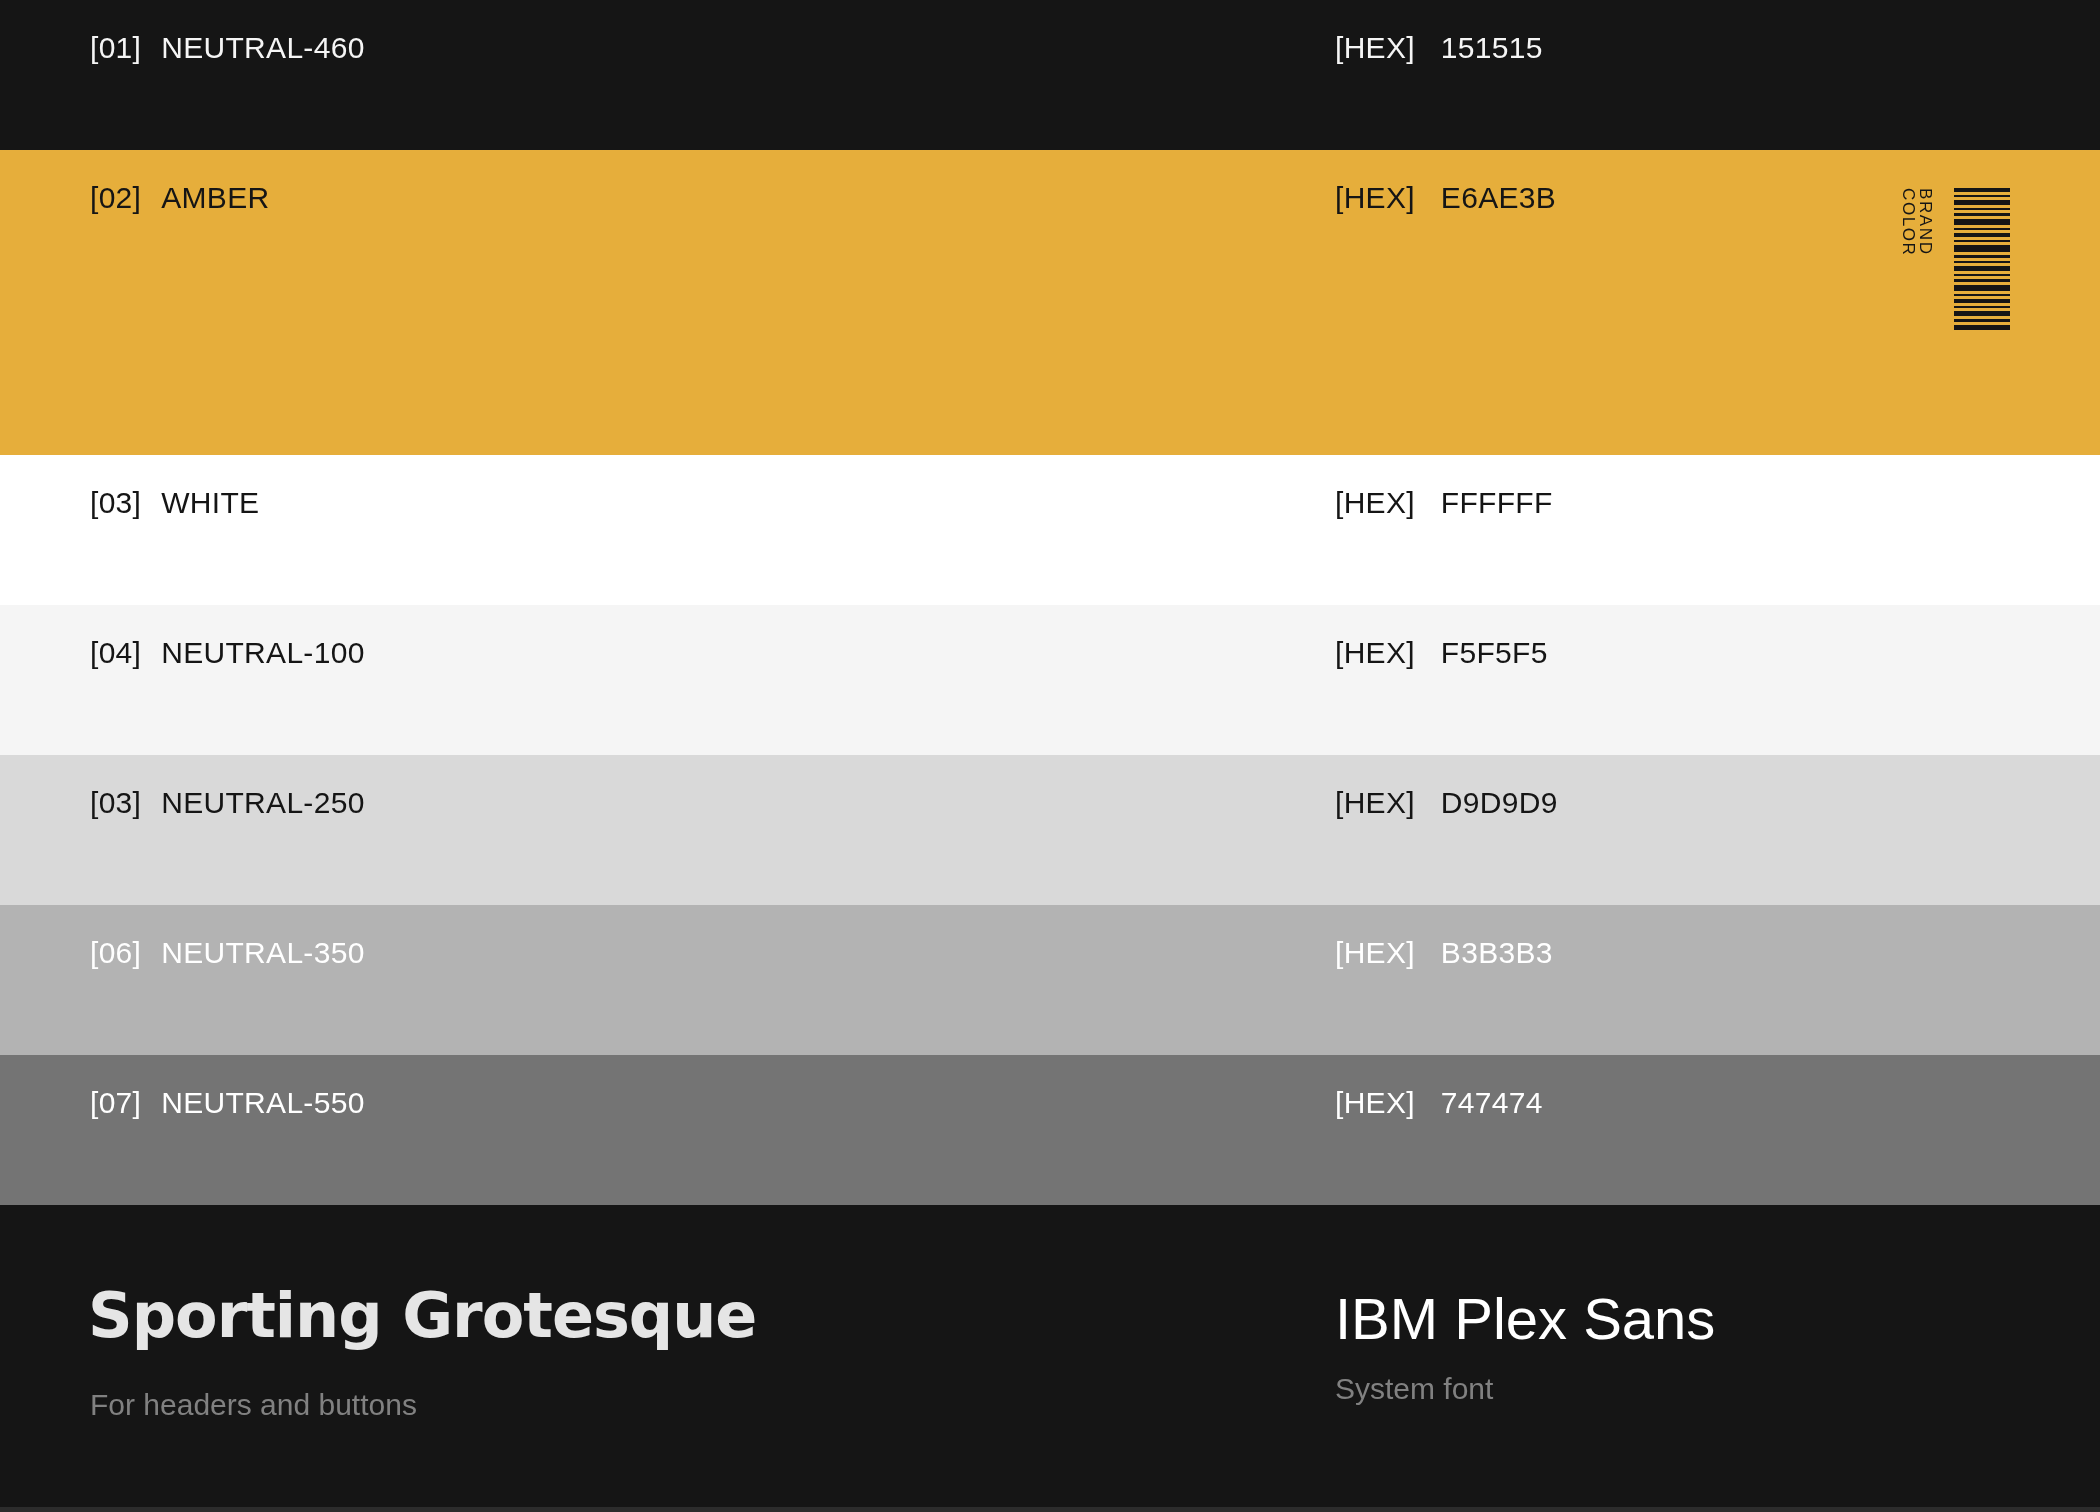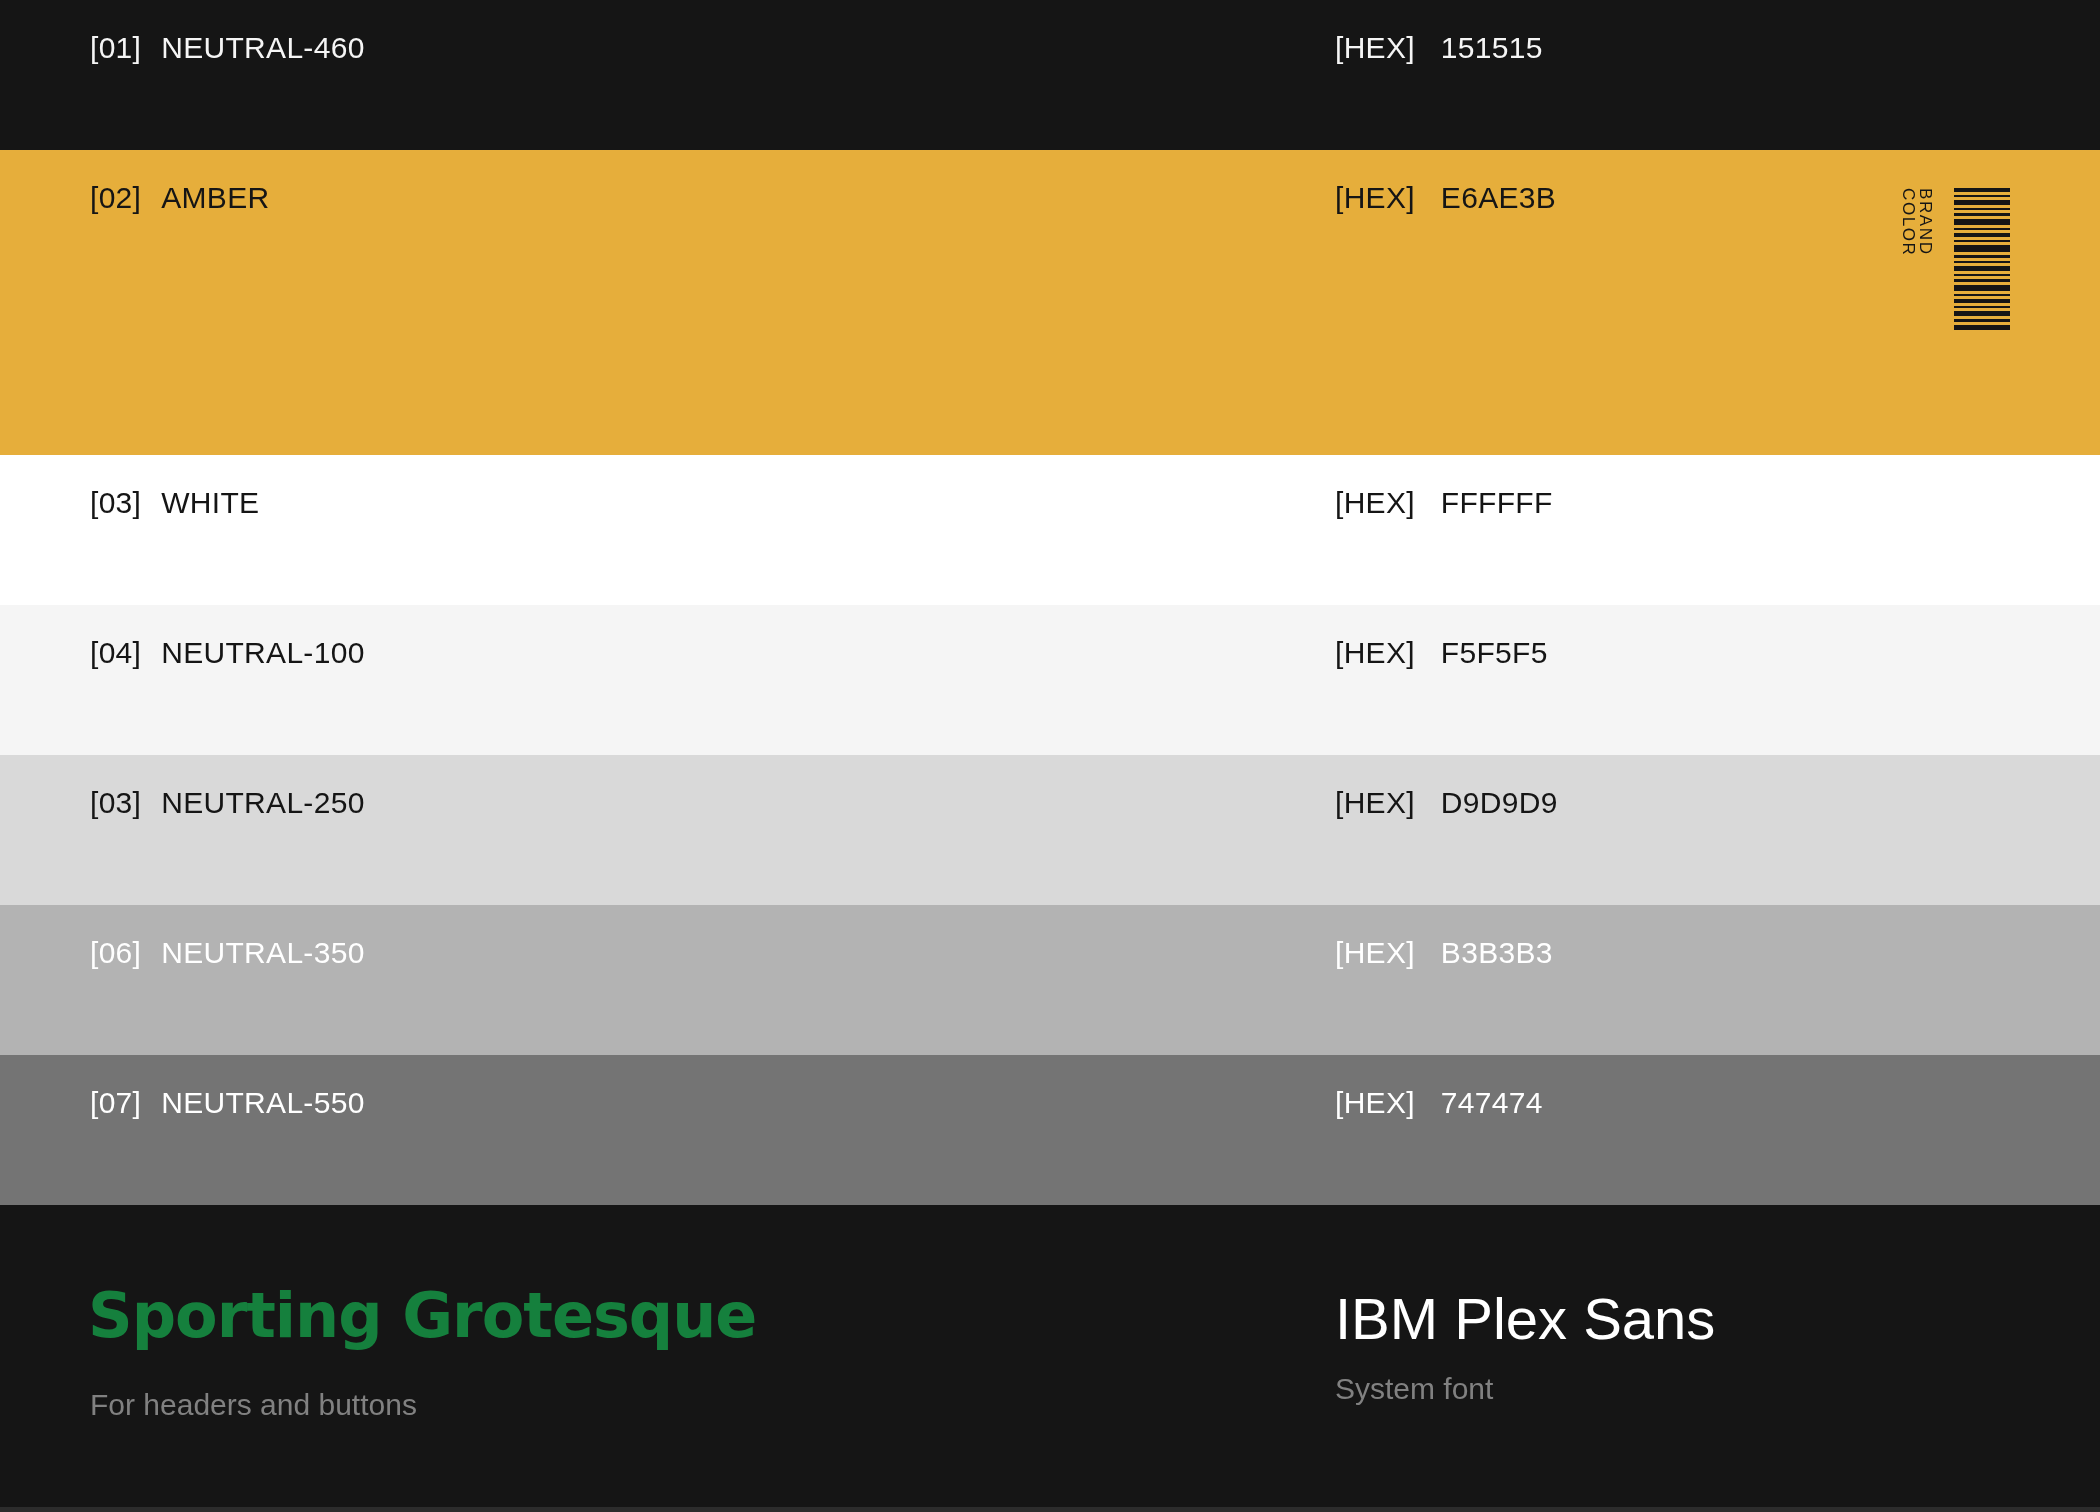--- a/index.html
+++ b/index.html
@@ -62,21 +62,21 @@
   }
   .font-primary-name {
     position: absolute;
     left: 88px;
     top: 80px;
     font-family: "DejaVu Sans", sans-serif;
     font-weight: bold;
     font-size: 62px;
     letter-spacing: -1px;
     line-height: 1;
-    color: #15803d;
+    color: #e5e5e5;
     white-space: nowrap;
   }
   .font-secondary-name {
     position: absolute;
     left: 1335px;
     top: 85px;
     font-family: "Liberation Sans", sans-serif;
     font-weight: normal;
     font-size: 58px;
     line-height: 1;

